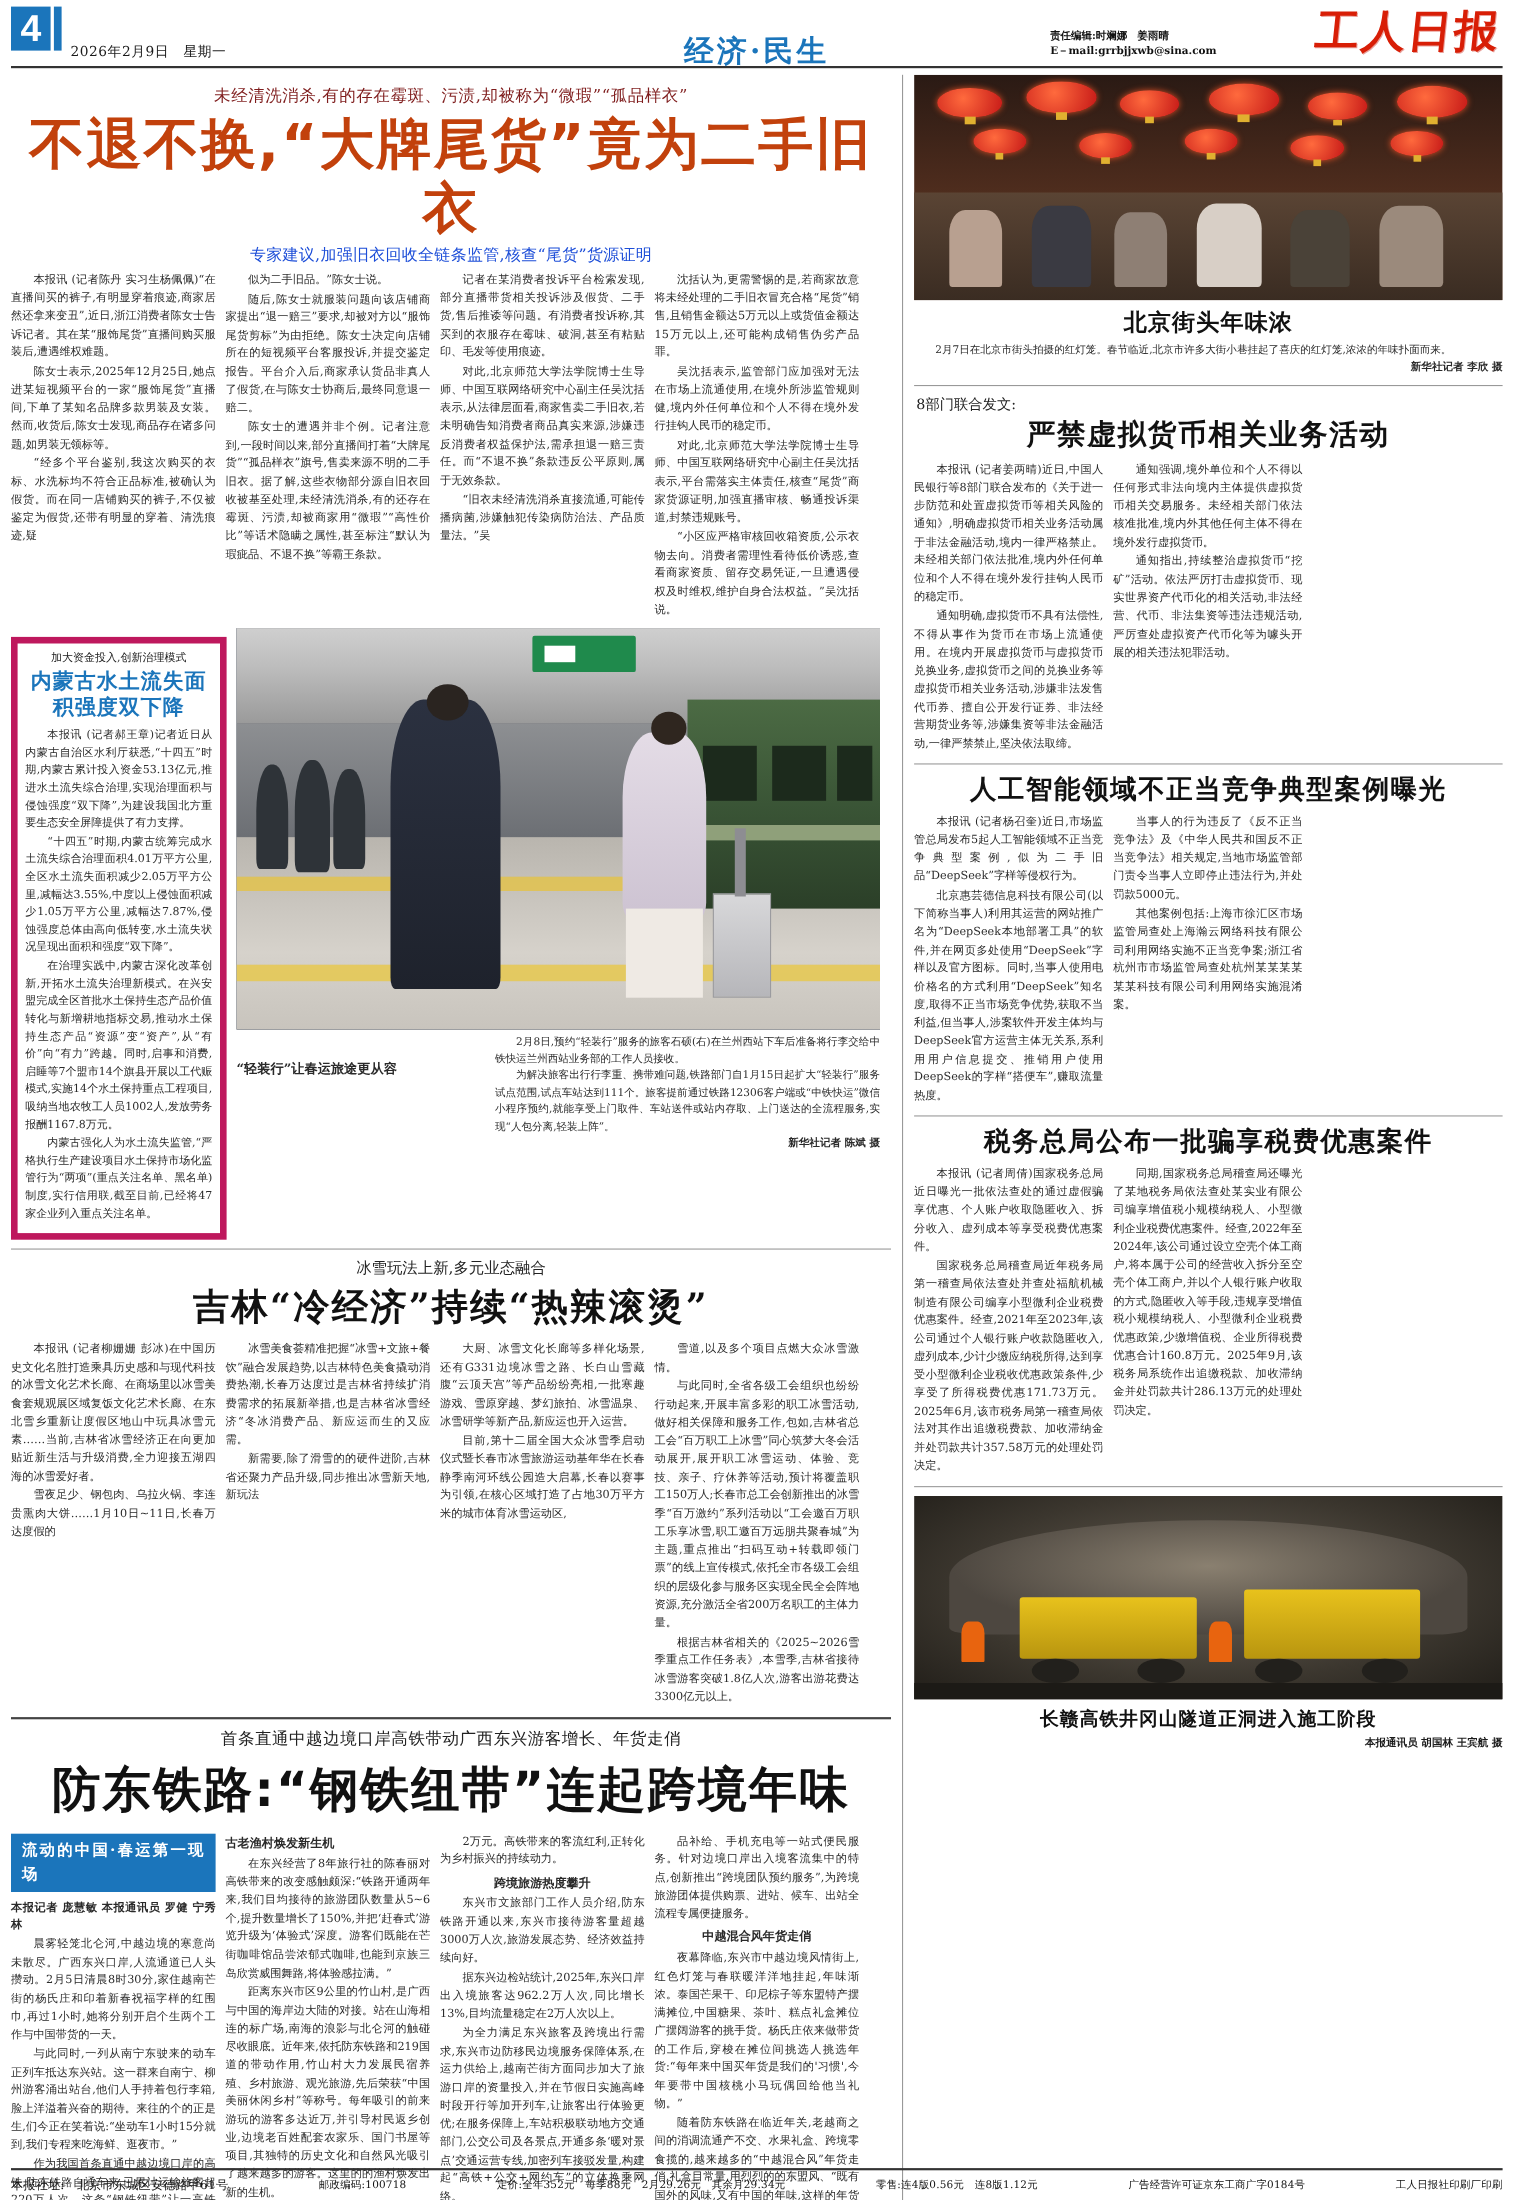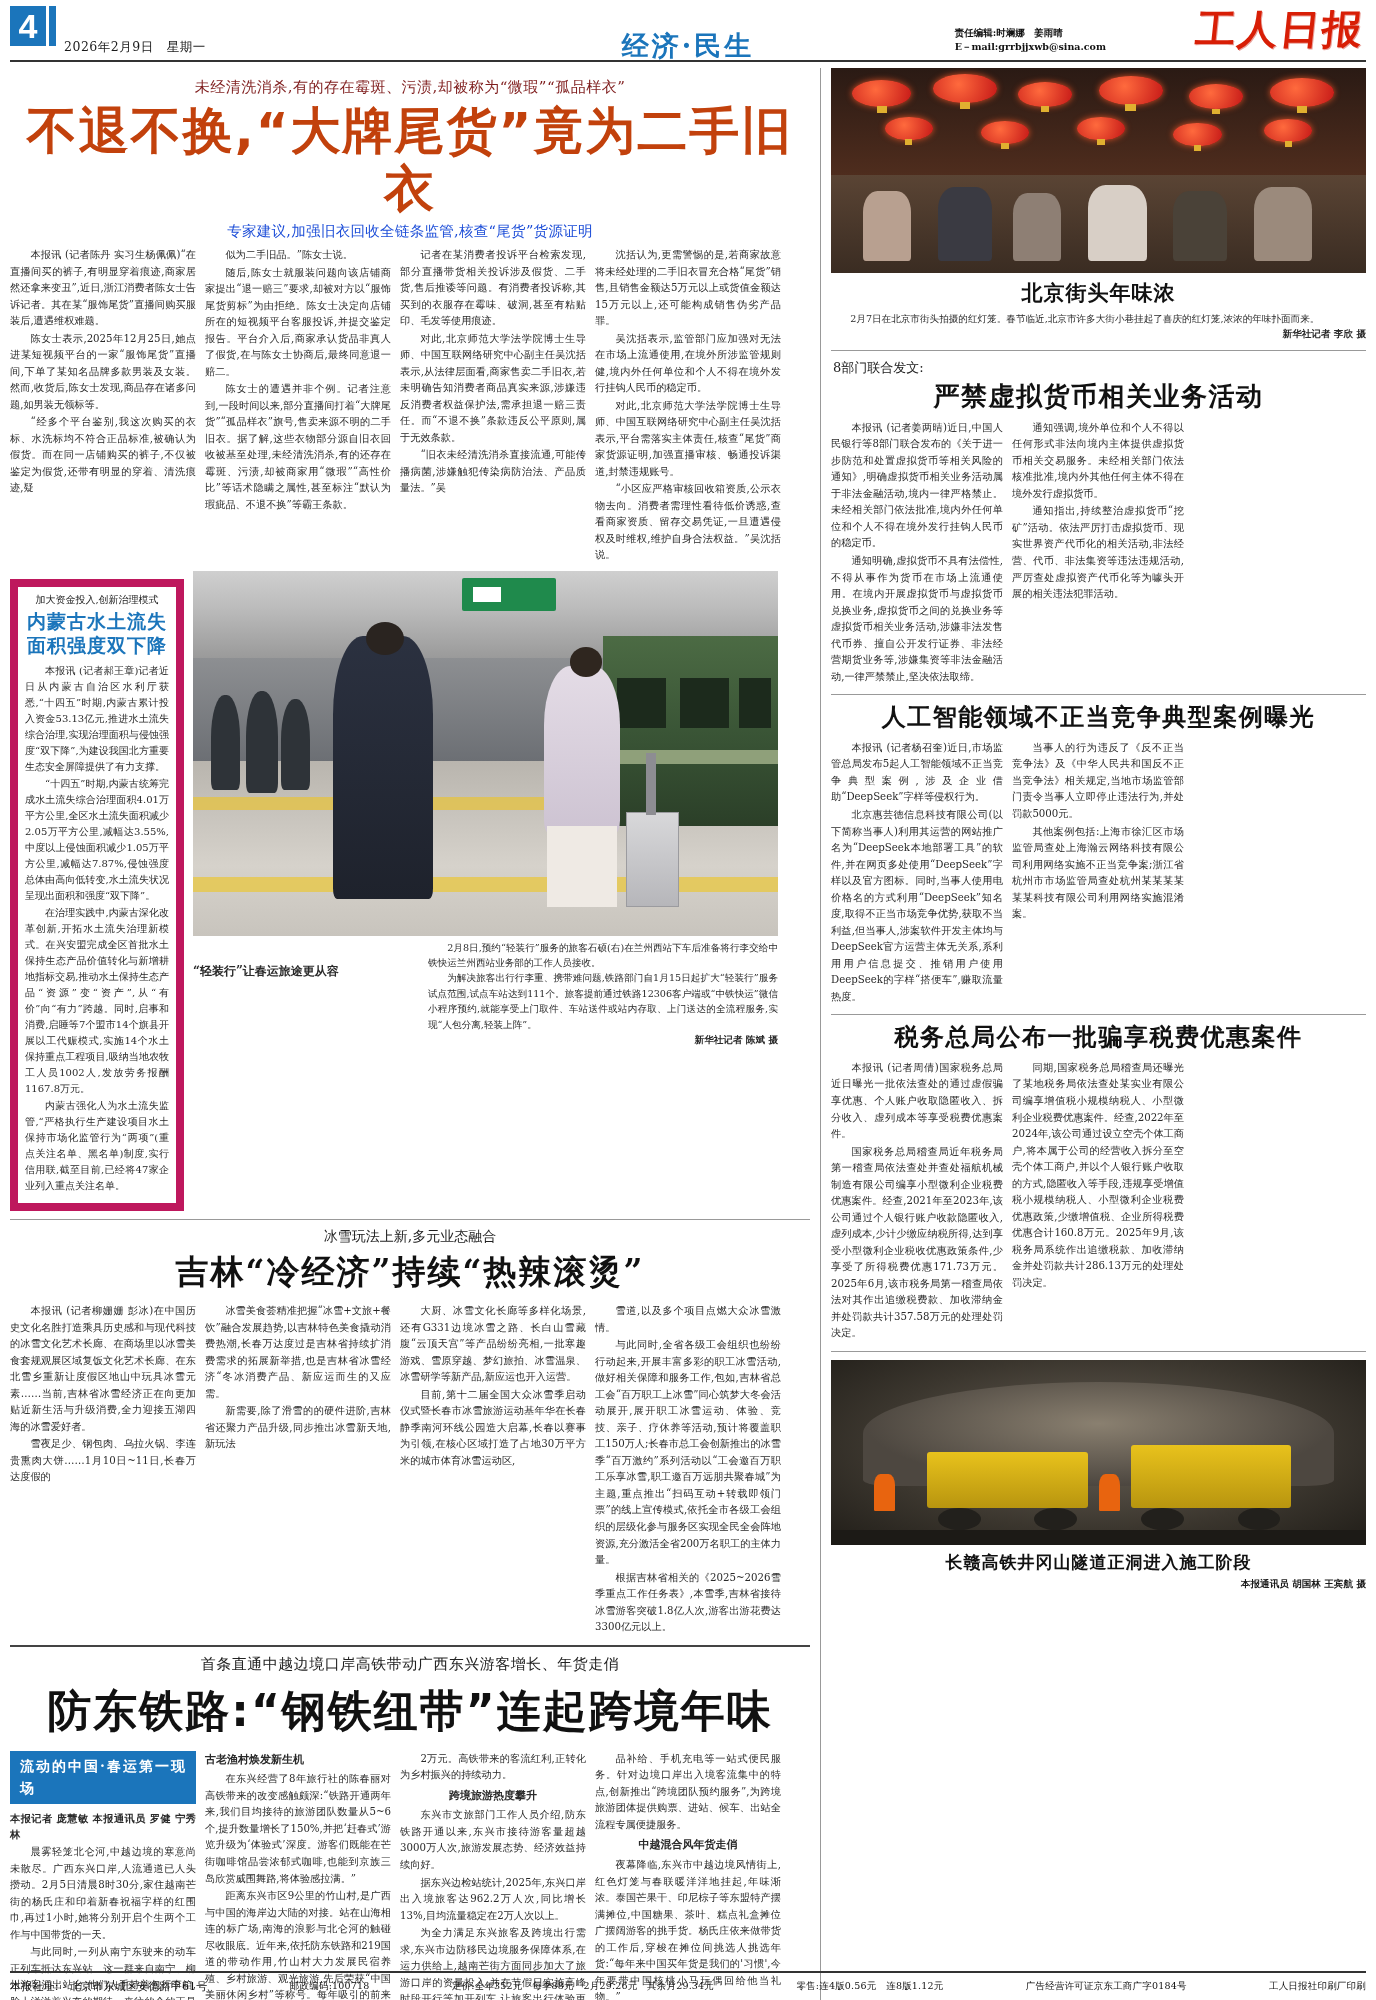--- a/index.html
+++ b/index.html
@@ -71,21 +71,21 @@
   
   .cols { display: flex; gap: 9px; }
   .col { font-family: "DejaVu Serif", serif; font-size: 10.2px; line-height: 1.62;
          text-align: justify; color: #2a2a2a; }
   .col p { text-indent: 2em; margin-bottom: 1px; }
   .col p.noind { text-indent: 0; }
   .lead-cols .col { width: 186px; }
 
   
   .redbox {
-    border: 8px solid #be185d; padding: 6px 7px 8px 7px; width: 174px;
+    border: 6px solid #be185d; padding: 6px 7px 8px 7px; width: 196px;
     margin-top: 8px;
   }
   .redbox-kicker { font-size: 10px; font-family: "DejaVu Serif", serif;
     text-align: center; color: #222; margin-bottom: 3px; }
   .redbox-title {
     font-size: 19px; font-weight: bold; color: #1b75bb; text-align: center;
     line-height: 1.25; font-family: "DejaVu Sans", sans-serif; letter-spacing: 1px;
     margin-bottom: 6px;
   }
   .redbox .col { width: 100%; font-size: 10px; line-height: 1.6; }
@@ -406,21 +406,21 @@
           </div>
         </div>
       </div>
 
       <div class="hr-thin"></div>
 
       <div>
         <div class="r-headline" style="font-size:24px;">人工智能领域不正当竞争典型案例曝光</div>
         <div class="cols r-cols">
           <div class="col">
-            <p>本报讯 (记者杨召奎)近日,市场监管总局发布5起人工智能领域不正当竞争典型案例,涉及企业借助“DeepSeek”字样等侵权行为。</p>
+            <p>本报讯 (记者杨召奎)近日,市场监管总局发布5起人工智能领域不正当竞争典型案例,似为二手旧品“DeepSeek”字样等侵权行为。</p>
             <p>北京惠芸德信息科技有限公司(以下简称当事人)利用其运营的网站推广名为“DeepSeek本地部署工具”的软件,并在网页多处使用“DeepSeek”字样以及官方图标。同时,当事人使用电价格名的方式利用“DeepSeek”知名度,取得不正当市场竞争优势,获取不当利益,但当事人,涉案软件开发主体均与DeepSeek官方运营主体无关系,系利用用户信息提交、推销用户使用DeepSeek的字样“搭便车”,赚取流量热度。</p>
           </div>
           <div class="col">
             <p>当事人的行为违反了《反不正当竞争法》及《中华人民共和国反不正当竞争法》相关规定,当地市场监管部门责令当事人立即停止违法行为,并处罚款5000元。</p>
             <p>其他案例包括:上海市徐汇区市场监管局查处上海瀚云网络科技有限公司利用网络实施不正当竞争案;浙江省杭州市市场监管局查处杭州某某某某某某科技有限公司利用网络实施混淆案。</p>
           </div>
         </div>
       </div>
 
       <div class="hr-thin"></div>

